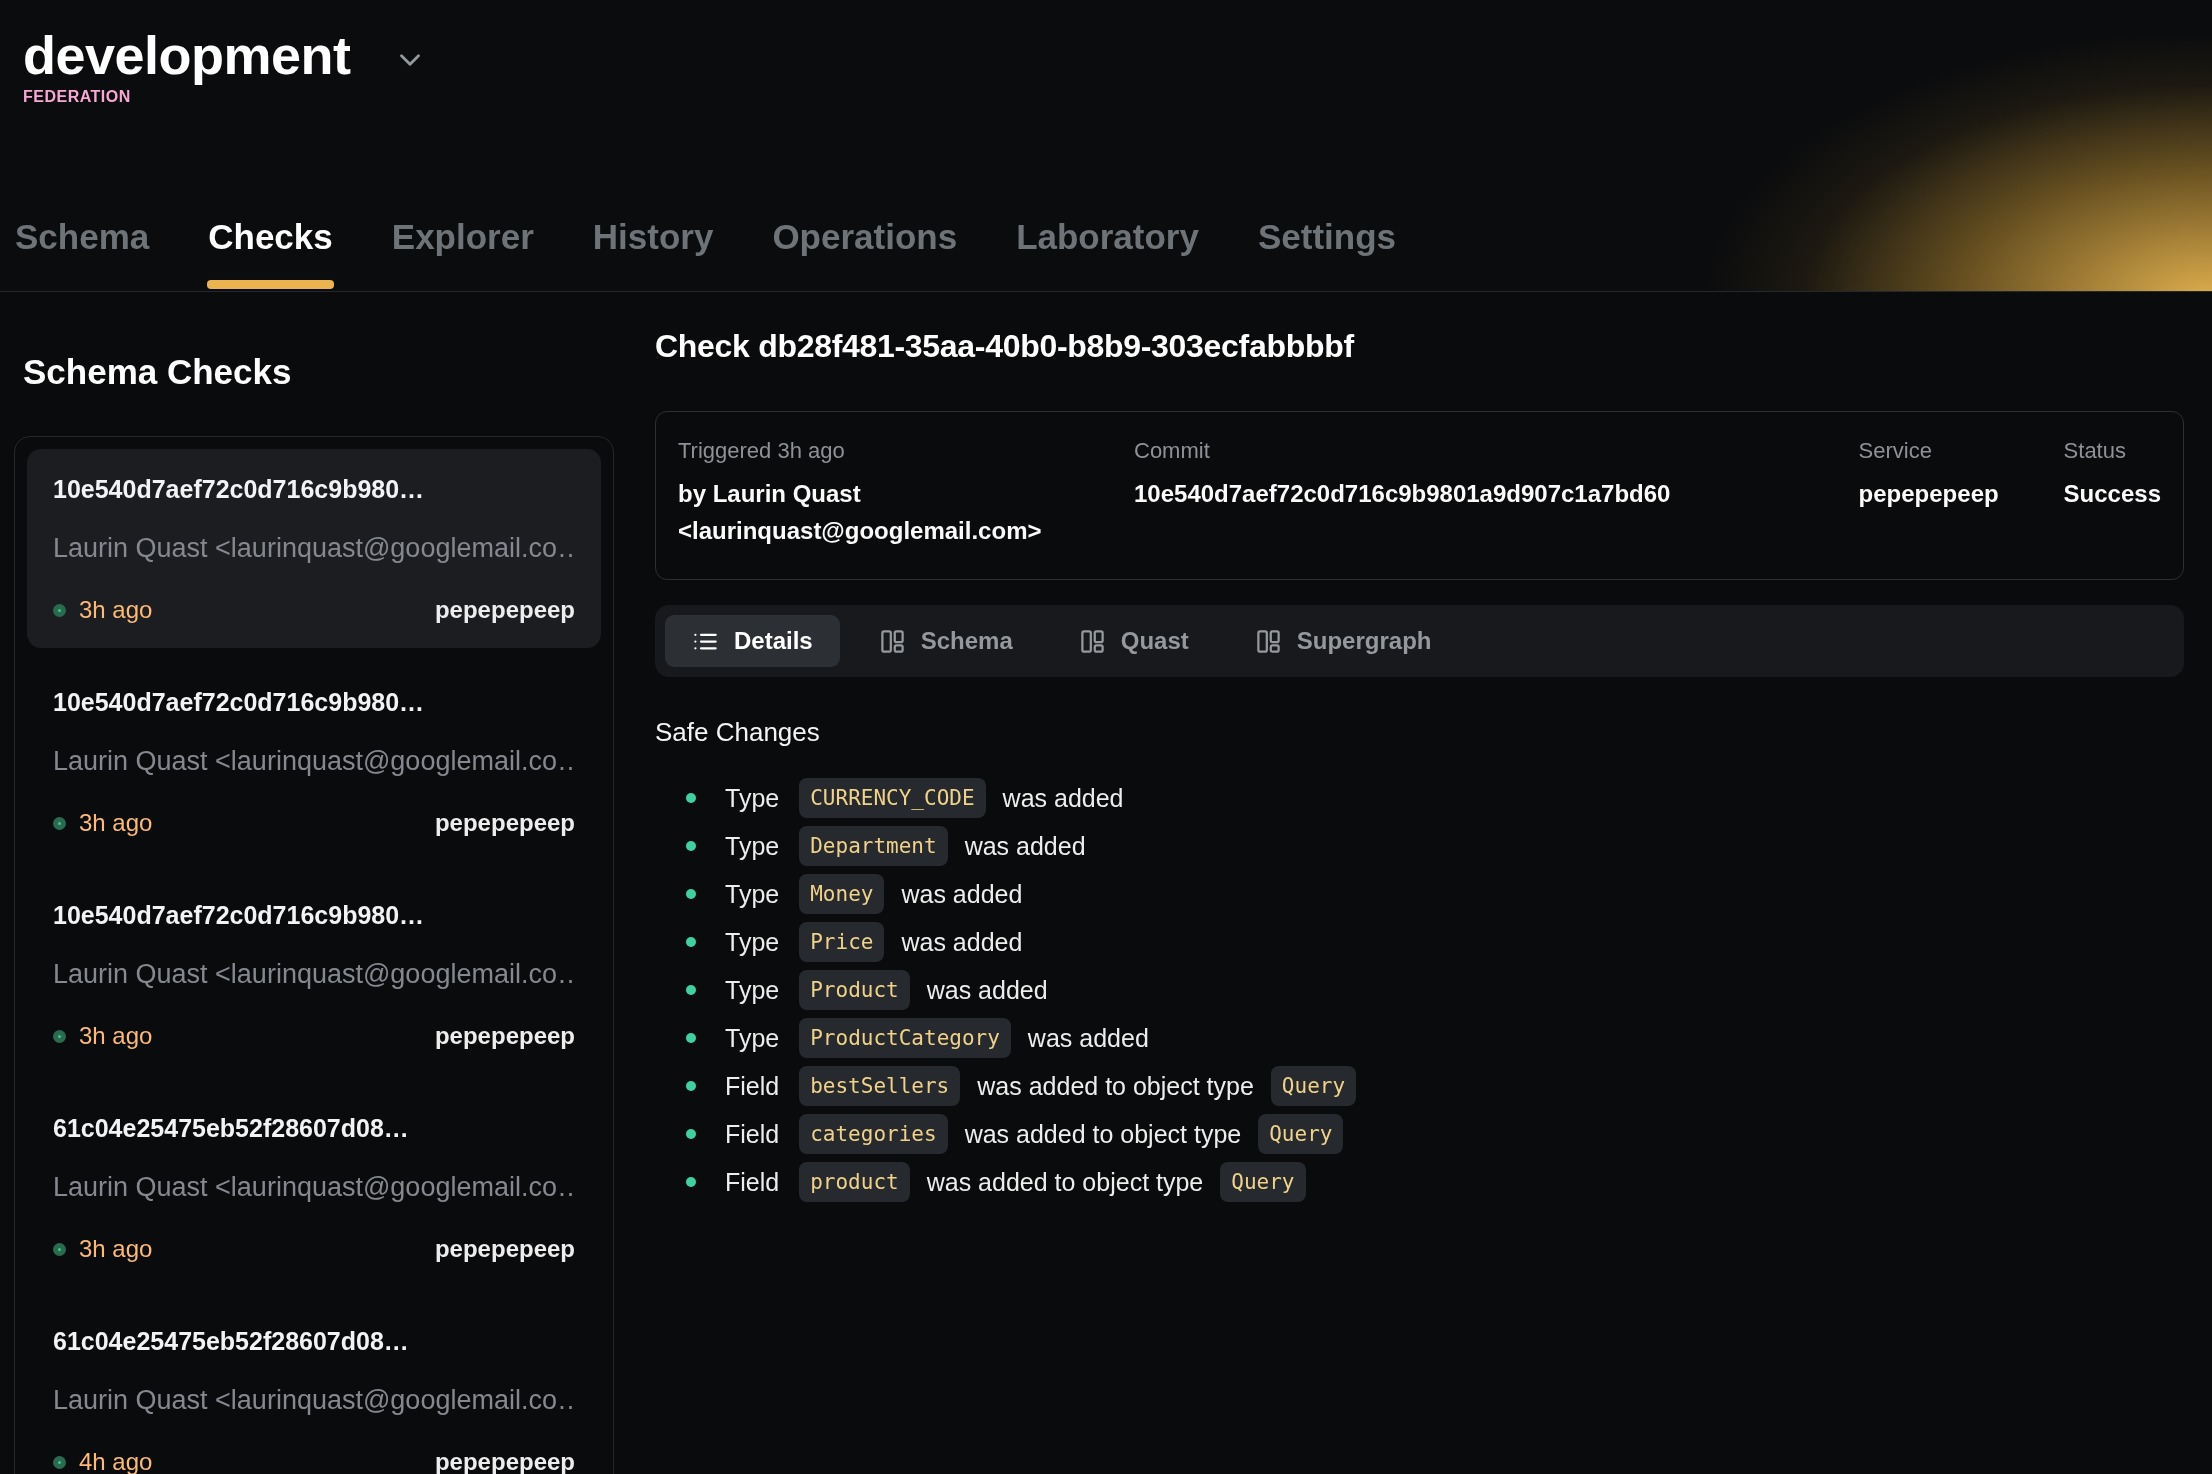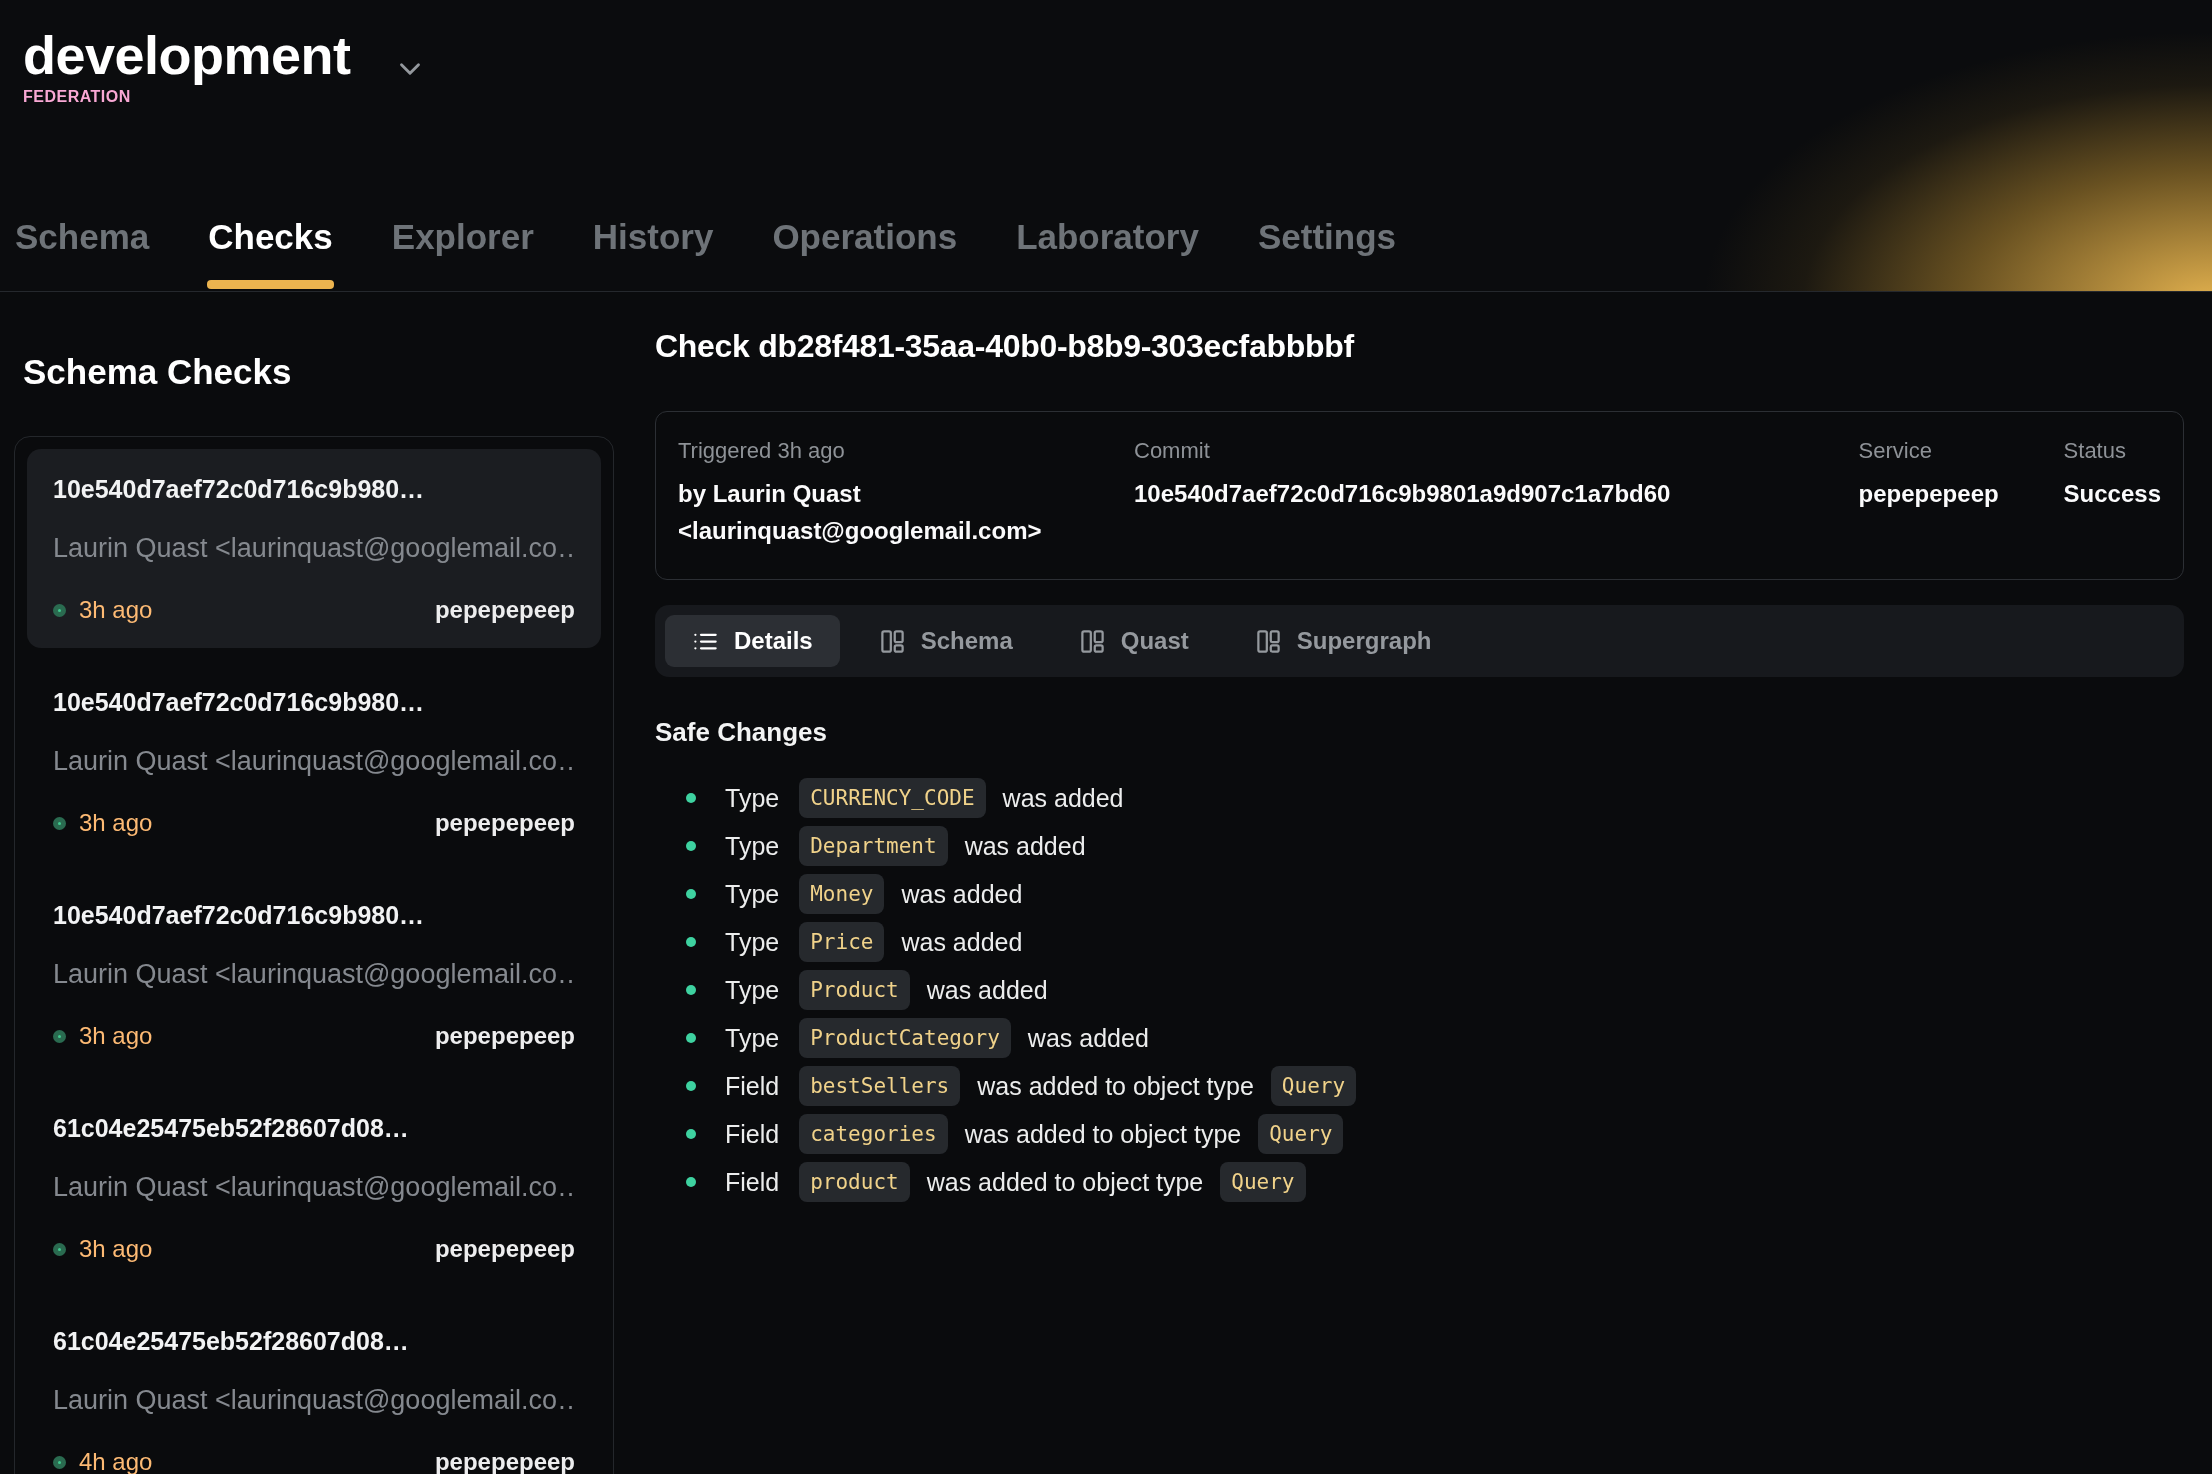--- a/index.html
+++ b/index.html
@@ -23,21 +23,21 @@
   .glow {
     position: absolute; top: 0; right: 0;
     width: 960px; height: 291px;
     background: radial-gradient(620px 330px at 100% 104%,
       rgba(238,186,82,0.95) 0%,
       rgba(198,150,52,0.50) 40%,
       rgba(120,92,32,0.16) 66%,
       rgba(0,0,0,0) 82%);
     pointer-events: none;
   }
-  .title-row { display: flex; align-items: flex-end; gap: 42px; position: relative; }
+  .title-row { display: flex; align-items: center; gap: 42px; position: relative; }
   h1.project-title {
     margin: 6px 0 0 0;
     font-size: 54px; font-weight: bold; letter-spacing: -0.5px;
   }
   .chevron { margin-top: 16px; display: inline-flex; cursor: pointer; }
   .project-type {
     position: relative;
     margin-top: 2px;
     font-size: 16px; font-weight: bold; letter-spacing: 0.5px;
     color: #f9a8d4;
@@ -134,21 +134,21 @@
     border: none; border-radius: 9px;
     background: transparent;
     color: #95999e;
     font-family: "Liberation Sans", sans-serif;
     font-size: 24px; font-weight: bold;
     cursor: pointer;
   }
   .vtab.active { background: #2c2f34; color: #ffffff; }
   .vtab svg { display: block; }
 
-  .section-title { margin: 40px 0 0 0; font-size: 26px; font-weight: 700; color: #f3f4f4; }
+  .section-title { margin: 40px 0 0 0; font-size: 26px; font-weight: 400; color: #f3f4f4; }
 
   ul.changes { list-style: none; margin: 26px 0 0 0; padding: 0; }
   ul.changes li { display: flex; align-items: center; height: 48px; }
   .bullet {
     width: 10px; height: 10px; border-radius: 50%;
     background: #3ed2a0;
     margin: 0 29px 0 31px; flex: none;
   }
   .kind { font-size: 25px; color: #eceded; margin-right: 9px; }
   .chip {

